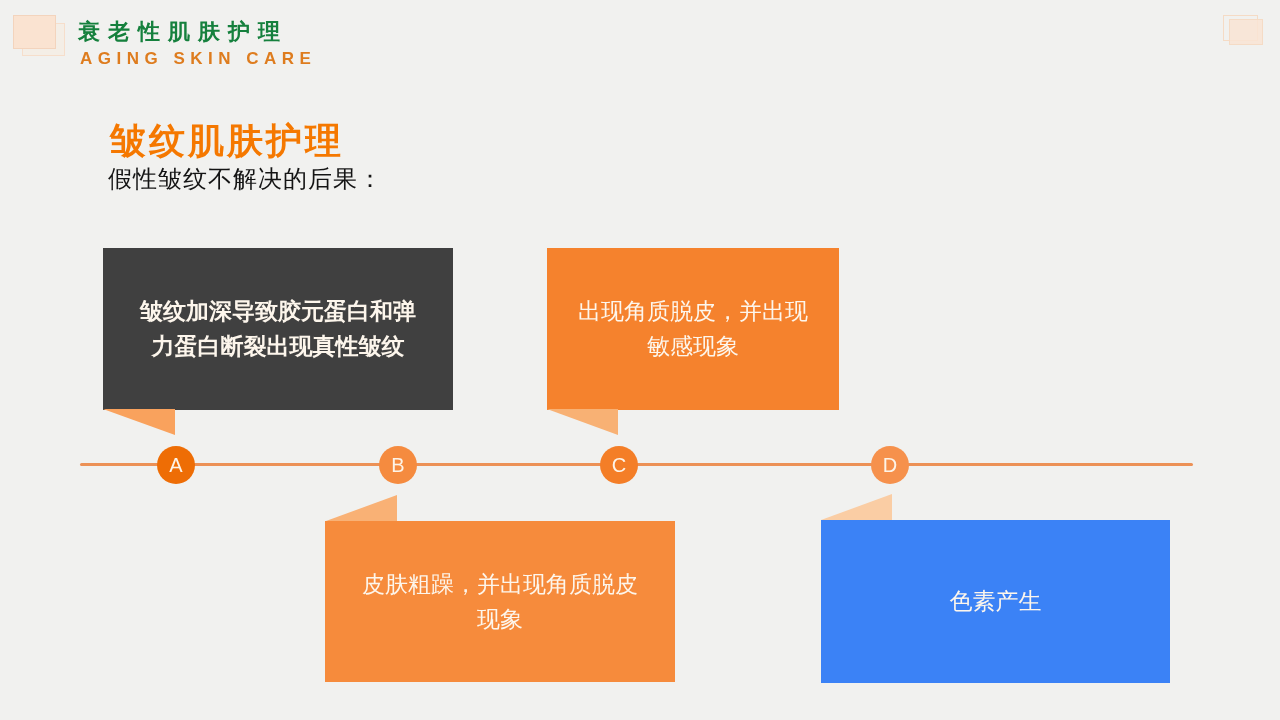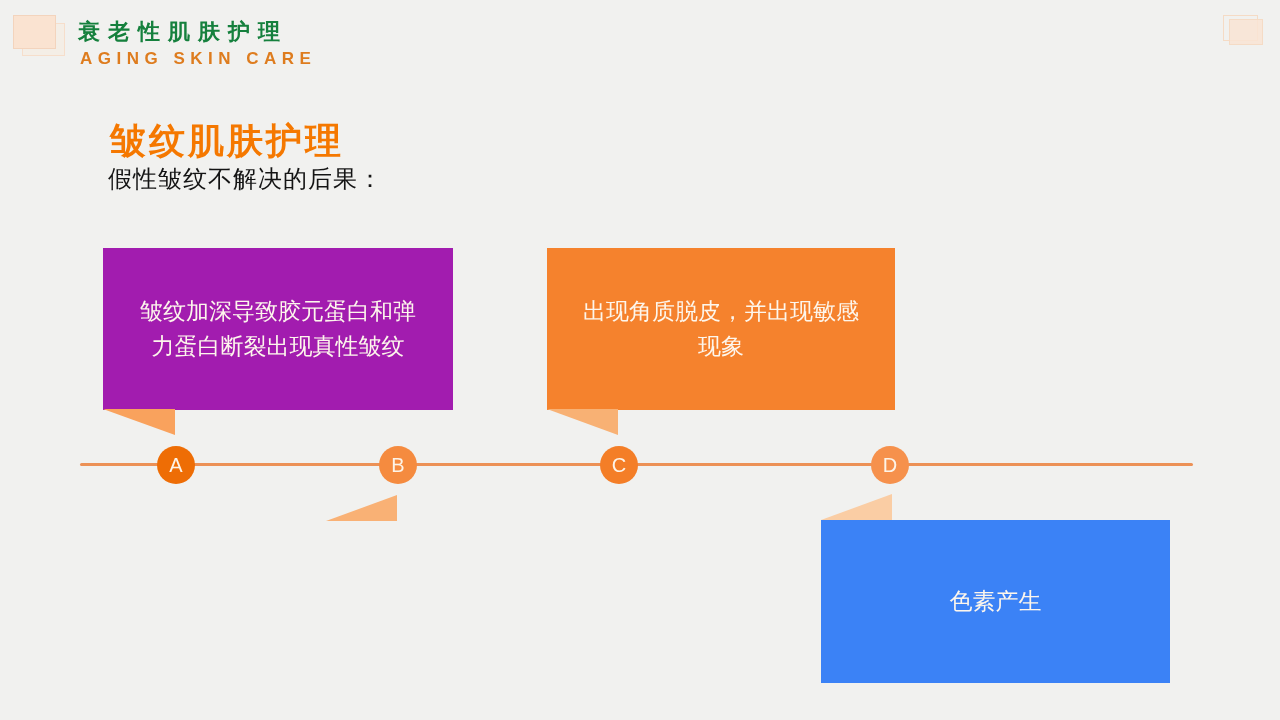--- a/index.html
+++ b/index.html
@@ -71,21 +71,21 @@
   
   .callout {
     position:absolute; width:350px; height:162px;
     display:flex; align-items:center; justify-content:center;
     text-align:center; color:#FDF6EC;
     font-size:23px; line-height:35px;
     padding:0 30px; box-sizing:border-box;
   }
   .box-a { left:103px; top:248px; }
   .box-b { left:325px; top:521px; height:161px; }
-  .box-c { left:547px; top:248px; width:348px; }
+  .box-c { left:547px; top:248px; width:292px; }
   .box-d { left:821px; top:520px; width:349px; height:163px; }
 
   .tail { position:absolute; width:72px; height:26px; }
   .tail-down { clip-path:polygon(0 0, 100% 0, 100% 100%); }
   .tail-up   { clip-path:polygon(100% 0, 100% 100%, 0 100%); }
   .tail-a { left:103px; top:409px; }
   .tail-b { left:326px; top:495px; width:71px; }
   .tail-c { left:547px; top:409px; width:71px; }
   .tail-d { left:821px; top:494px; width:71px; }
 </style>
@@ -100,29 +100,32 @@
   <div class="brand-subtitle" style="color: rgb(222, 124, 30);">AGING SKIN CARE</div>
 
   <div class="corner-rect-back"></div>
   <div class="corner-rect-front"></div>
 
   <div class="page-title" style="color: rgb(245, 120, 0);">皱纹肌肤护理</div>
   <div class="section-subtitle">假性皱纹不解决的后果：</div>
 
   <div class="timeline-line" style="background: rgb(236, 145, 86);"></div>
 
-  <div class="callout box-a" style="background: #a21caf;">
+  <div class="callout box-a" style="background: #404040; font-weight: bold;">
     <span>皱纹加深导致胶元蛋白和弹力蛋白断裂出现真性皱纹</span>
   </div>
   <div class="tail tail-down tail-a" style="background: rgb(249, 162, 93);"></div>
   <div class="marker marker-a" style="background: rgb(238, 109, 5);">
     <span>A</span>
   </div>
 
   <div class="tail tail-up tail-b" style="background: rgb(249, 177, 117);"></div>
+  <div class="callout box-b" style="background: rgb(246, 139, 60);">
+    <span>皮肤粗躁，并出现角质脱皮现象</span>
+  </div>
   <div class="marker marker-b" style="background: rgb(245, 139, 63);">
     <span>B</span>
   </div>
 
   <div class="callout box-c" style="background: rgb(245, 130, 45);">
     <span>出现角质脱皮，并出现敏感现象</span>
   </div>
   <div class="tail tail-down tail-c" style="background: rgb(248, 177, 116);"></div>
   <div class="marker marker-c" style="background: rgb(244, 126, 39);">
     <span>C</span>

